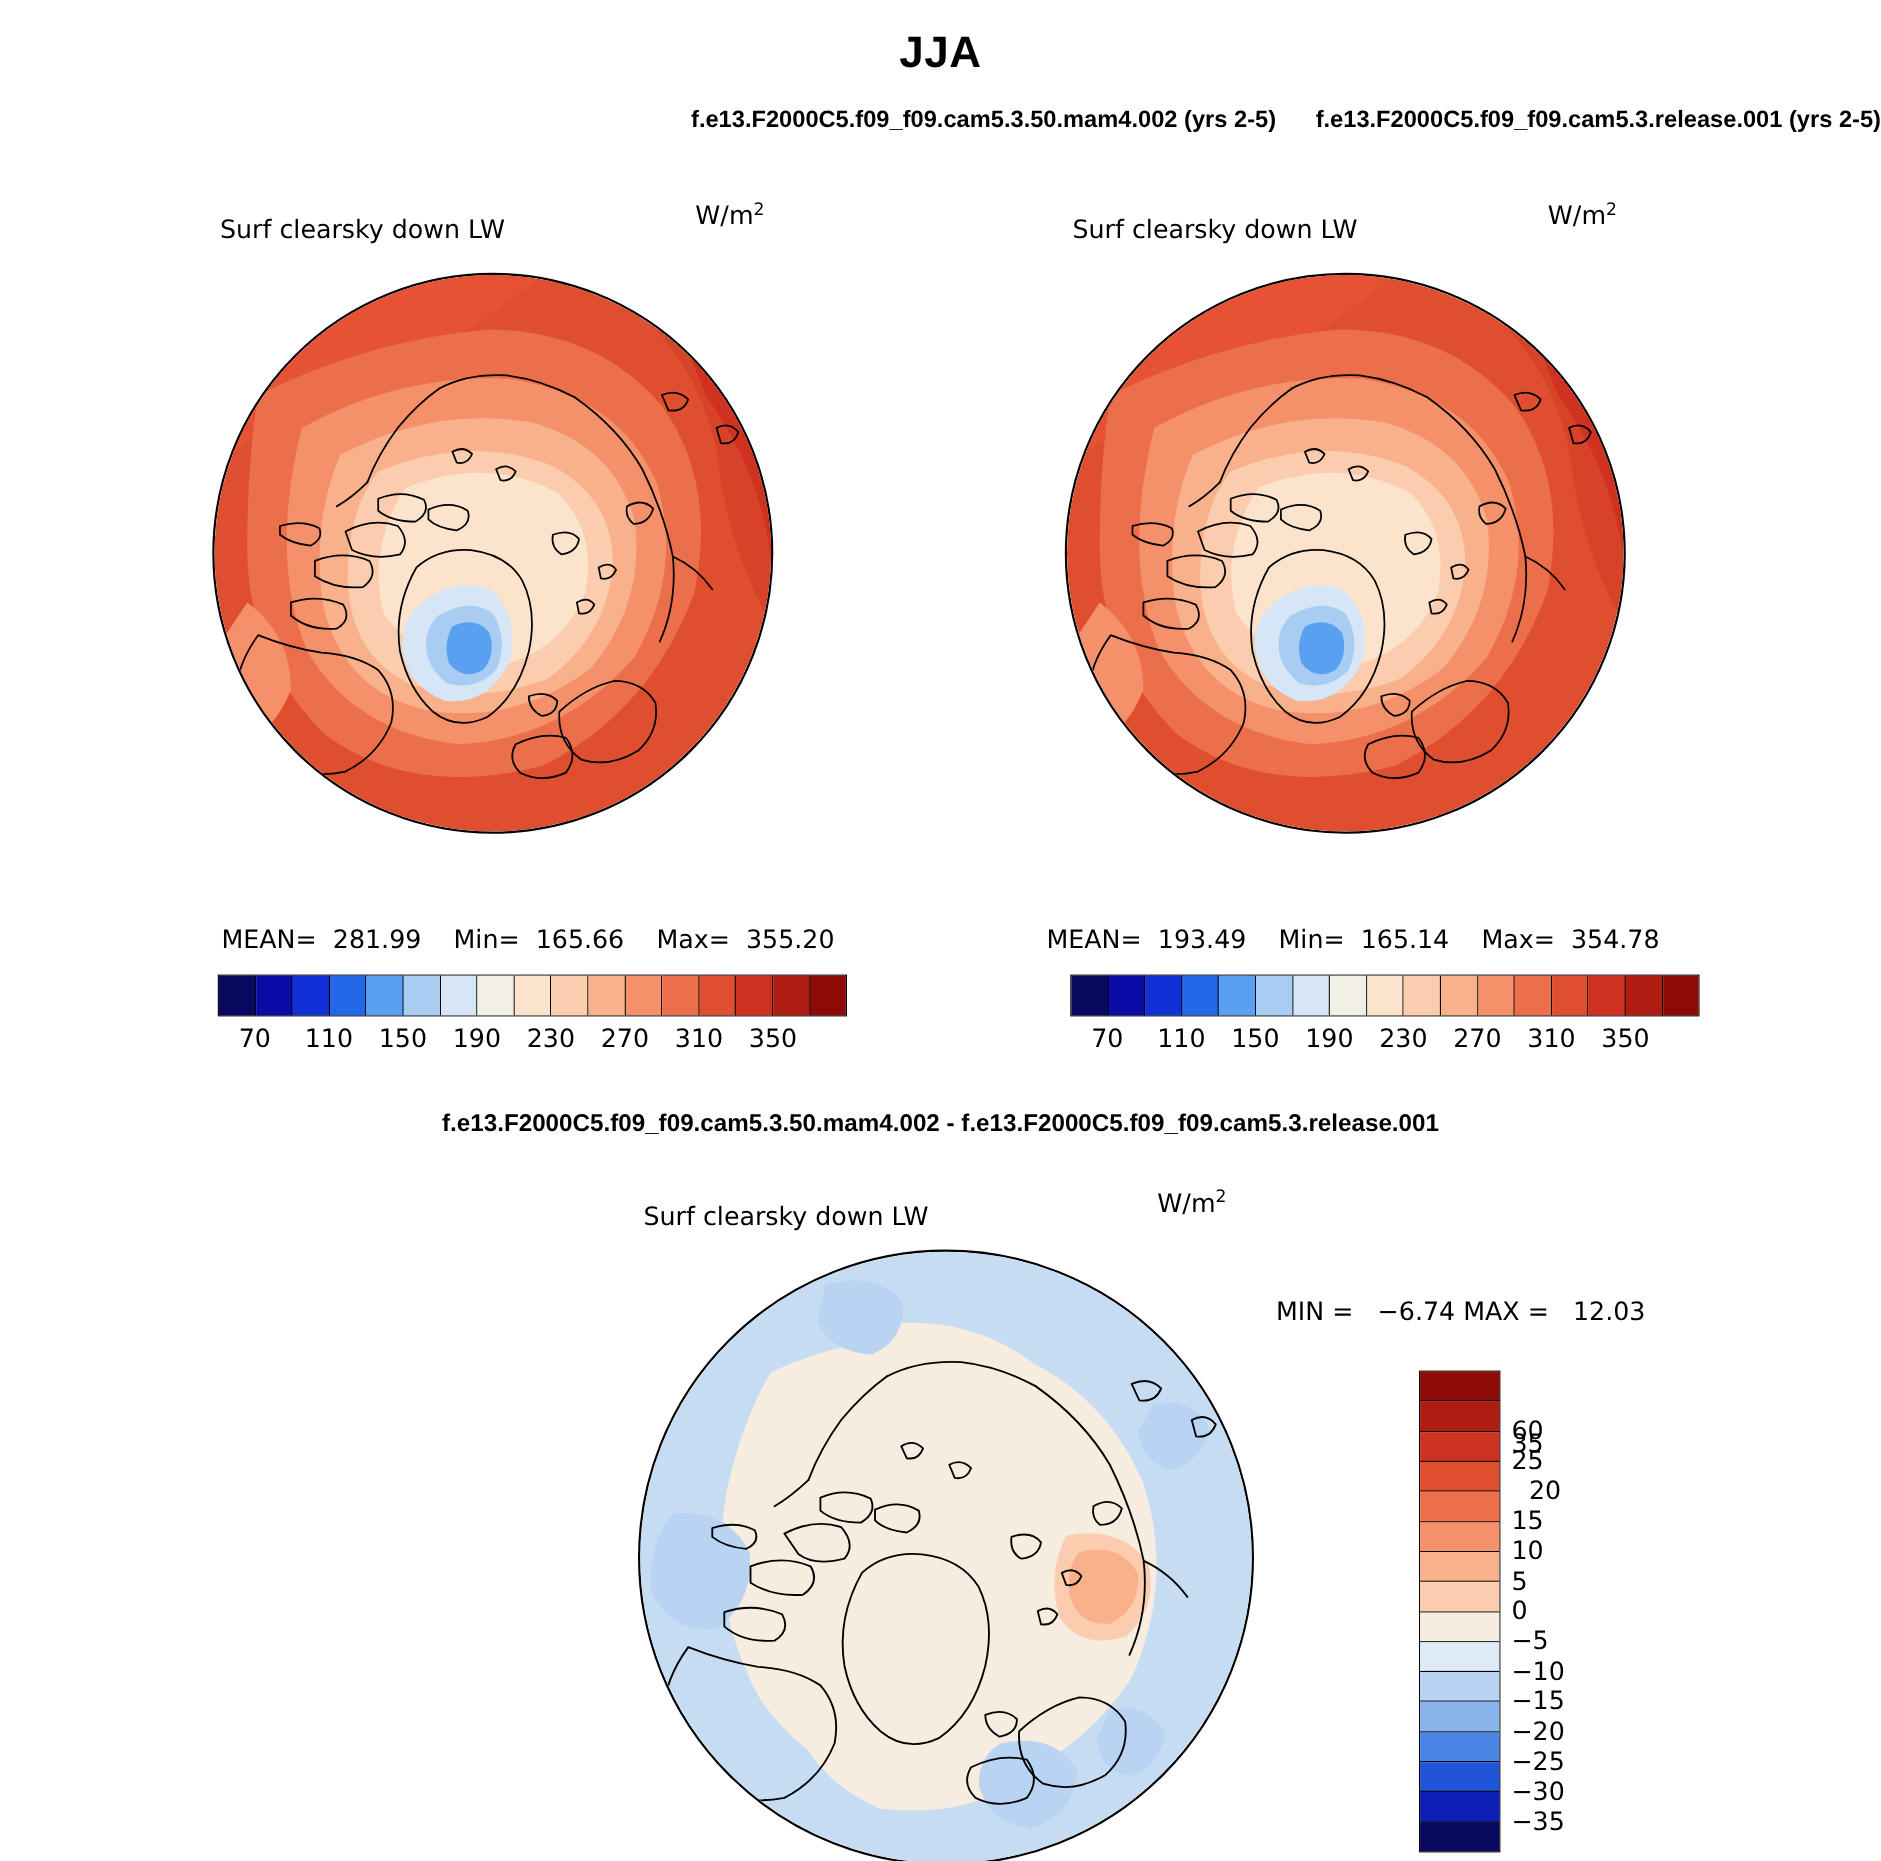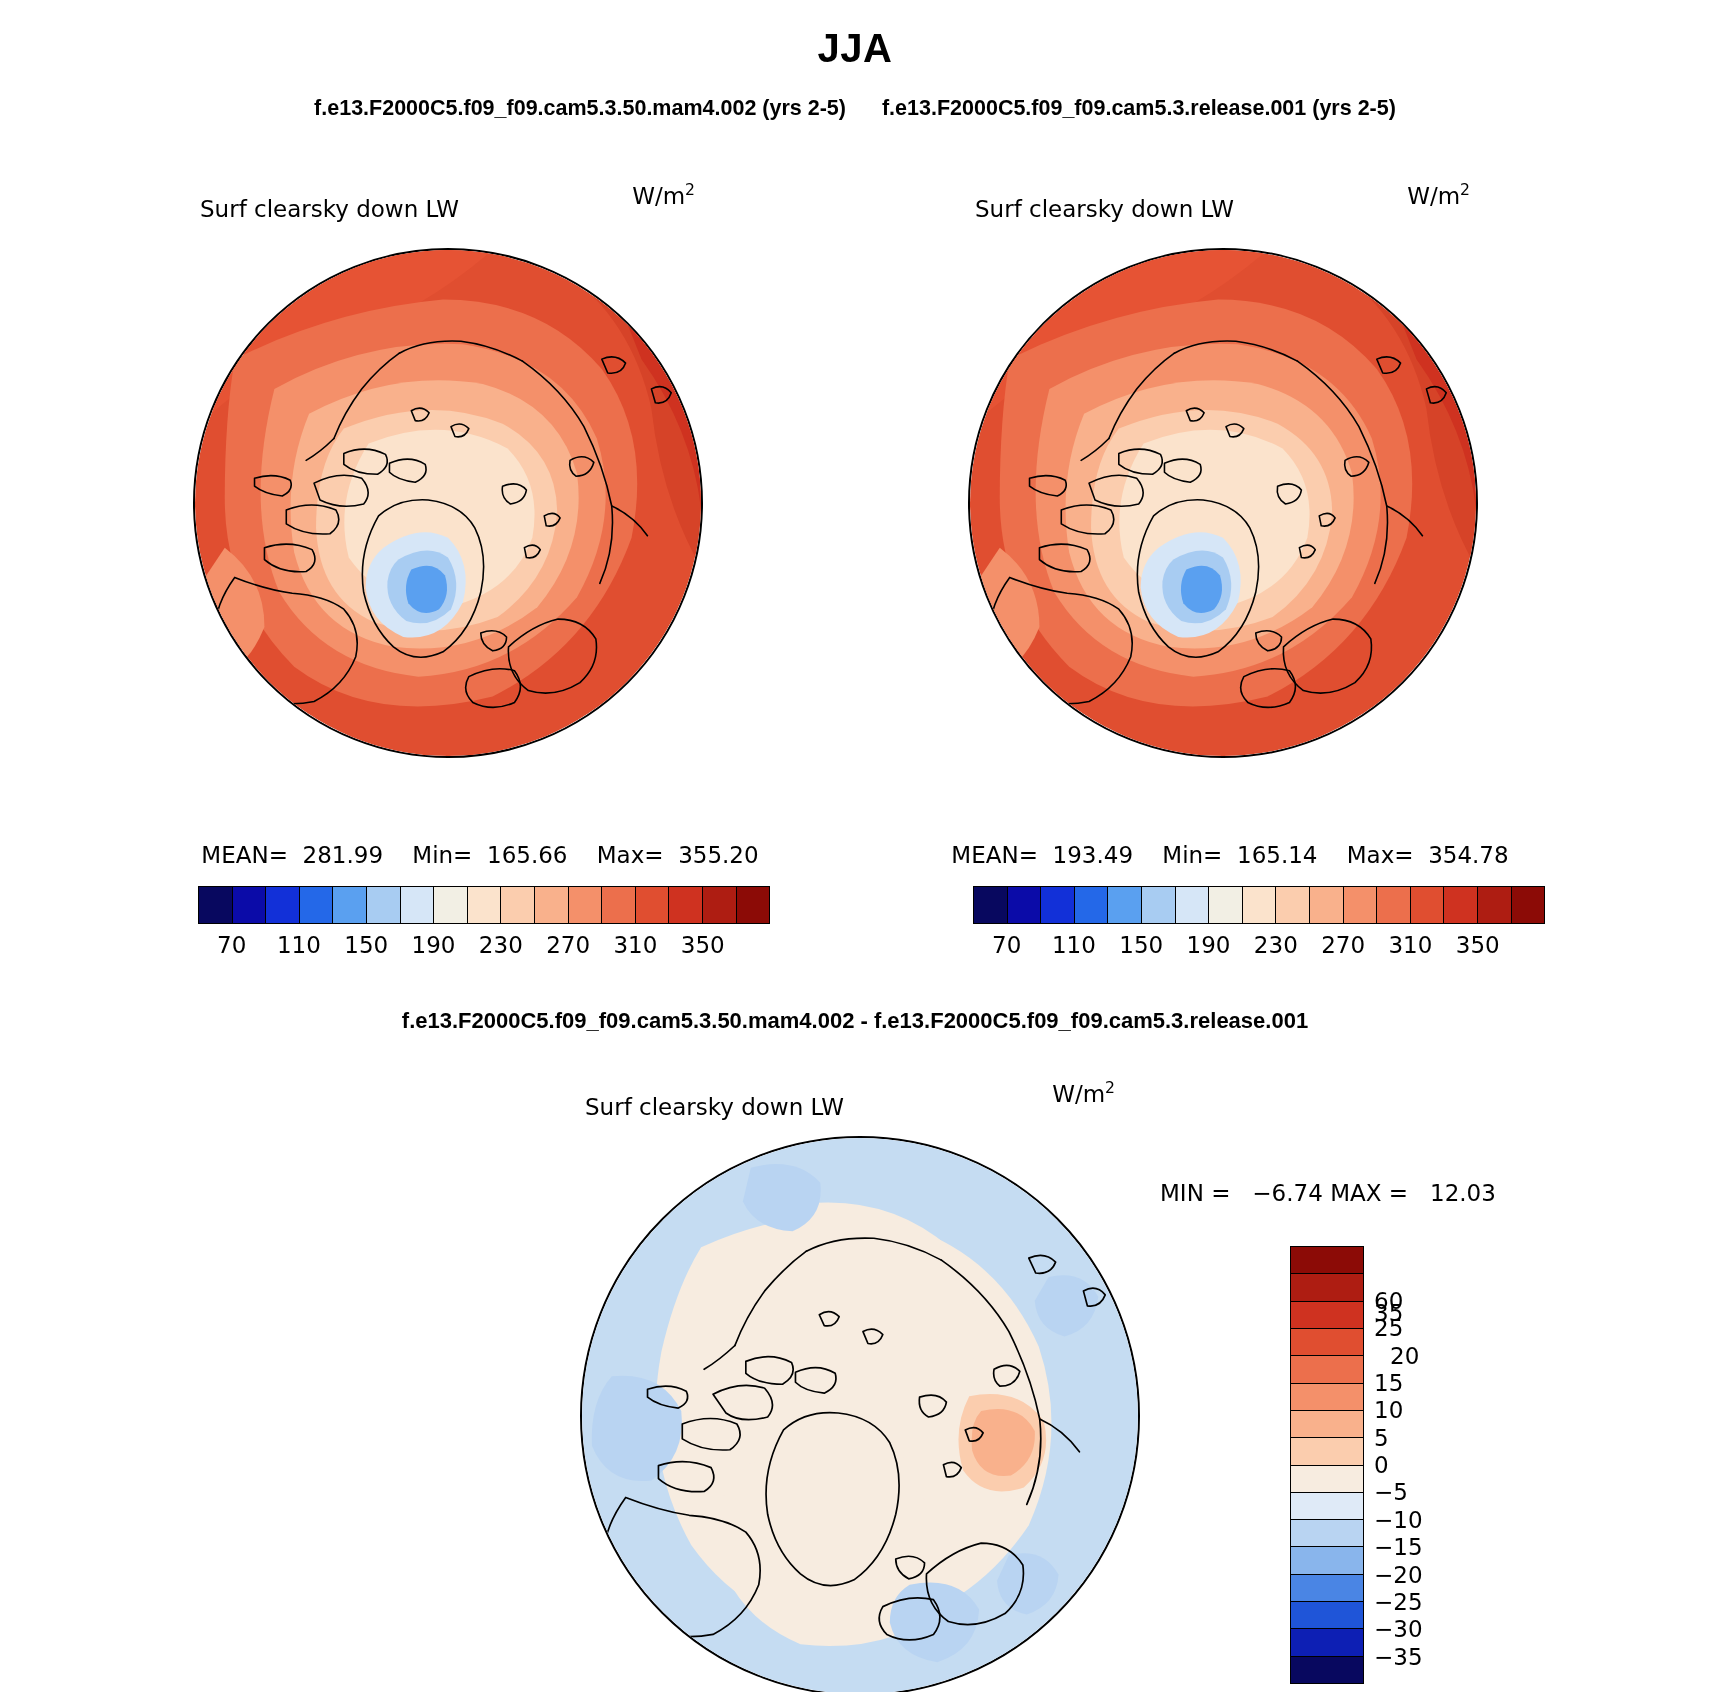--- a/index.html
+++ b/index.html
@@ -29,21 +29,21 @@
     font-family: "Liberation Sans", sans-serif;
     font-weight: bold;
     font-size: 40px;
     letter-spacing: 0.5px;
   }
   #case-titles {
     position: absolute;
     top: 96px;
     left: 0;
     width: 100%;
-    text-align: center;
+    text-align: right;
     font-family: "Liberation Sans", sans-serif;
     font-weight: bold;
     font-size: 21.5px;
   }
   #case-titles .case-gap {
     display: inline-block;
     width: 24px;
   }
   #diff-title {
     position: absolute;

